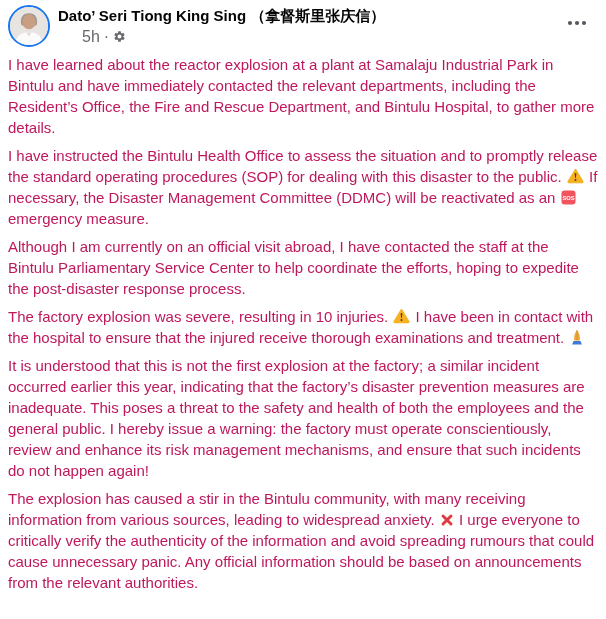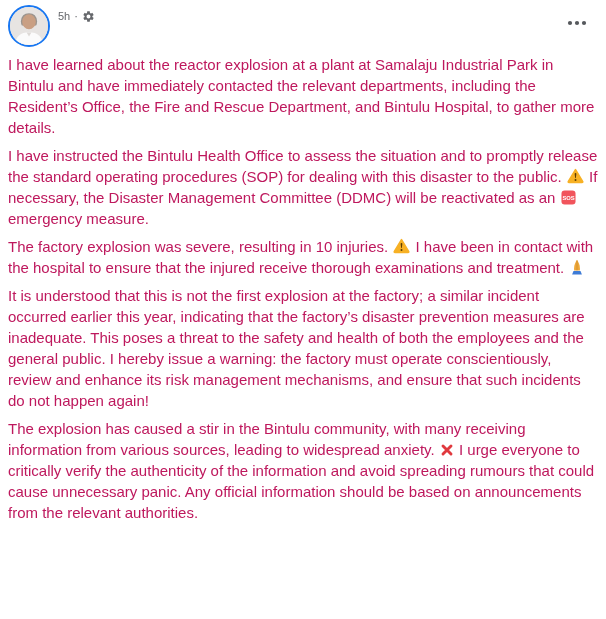--- a/index.html
+++ b/index.html
@@ -3,21 +3,21 @@
 <meta charset="utf-8">
 <style>
   html,body{margin:0;padding:0;width:606px;height:619px;background:#fff;overflow:hidden;}
   body{font-family:"Liberation Sans","DejaVu Sans",sans-serif;-webkit-font-smoothing:antialiased;}
   .post{padding:5px 8px 0 8px;}
   .post-header{display:flex;align-items:flex-start;margin-bottom:7px;}
   .avatar-ring{width:38px;height:38px;border-radius:50%;border:2px solid #1877f2;overflow:hidden;flex:0 0 auto;background:#e9e6e4;cursor:pointer;}
   .avatar-ring svg{display:block;}
   .header-text{margin-left:8px;flex:1;min-width:0;padding-top:1px;}
   .author{font-size:15px;font-weight:700;color:#050505;line-height:20px;cursor:pointer;white-space:nowrap;}
-  .meta{font-size:11px;color:#65676b;display:flex;align-items:center;line-height:17px;margin-top:2px;}
+  .meta{font-size:16px;color:#65676b;display:flex;align-items:center;line-height:17px;margin-top:2px;margin-left:24px;}
   .meta .sep{margin:0 4px;}
   .meta .gear{display:inline-flex;align-items:center;}
   .more-btn{background:none;border:none;padding:6px 4px;cursor:pointer;margin:4px 6px 0 0;border-radius:4px;}
   .post-text p{margin:0 0 7px 0;font-size:15px;line-height:21px;color:#be185d;letter-spacing:0;}
   .emoji{display:inline-block;vertical-align:-2px;line-height:1;margin:0 1px;}
   .emoji svg{display:inline-block;}
 </style>
 </head>
 <body>
 
@@ -28,20 +28,21 @@
       <svg width="38" height="38" viewBox="0 0 40 40">
         <rect width="40" height="40" fill="#e7e4e2"></rect>
         <path d="M11.5 15 Q12 6.5 20 6.5 Q28 6.5 28.5 15 Q28.5 18 27.5 19.5 L12.5 19.5 Q11.5 18 11.5 15Z" fill="#9a948e"></path>
         <ellipse cx="20" cy="15.5" rx="7.2" ry="7.8" fill="#c99f83"></ellipse>
         <path d="M5 40 Q6.5 26.5 20 26.5 Q33.5 26.5 35 40Z" fill="#fbfbfb"></path>
         <path d="M17.5 26.8 L20 31 L22.5 26.8 Z" fill="#dedad7"></path>
       </svg>
     </div>
 
     <div class="header-text">
+      <div class="author">Dato’ Seri Tiong King Sing （拿督斯里张庆信）</div>
       <div class="meta">
         <span>5h</span>
         <span class="sep">·</span>
         <span class="gear">
           <svg width="13" height="13" viewBox="0 0 24 24">
               <path fill="#65676b" d="M19.14 12.94c.04-.3.06-.61.06-.94 0-.32-.02-.64-.07-.94l2.03-1.58c.18-.14.23-.41.12-.61l-1.92-3.32c-.12-.22-.37-.29-.59-.22l-2.39.96c-.5-.38-1.03-.7-1.62-.94l-.36-2.54c-.04-.24-.24-.41-.48-.41h-3.84c-.24 0-.43.17-.47.41l-.36 2.54c-.59.24-1.13.57-1.62.94l-2.39-.96c-.22-.08-.47 0-.59.22L2.74 8.87c-.12.21-.08.47.12.61l2.03 1.58c-.05.3-.09.63-.09.94s.02.64.07.94l-2.03 1.58c-.18.14-.23.41-.12.61l1.92 3.32c.12.22.37.29.59.22l2.39-.96c.5.38 1.03.7 1.62.94l.36 2.54c.05.24.24.41.48.41h3.84c.24 0 .44-.17.47-.41l.36-2.54c.59-.24 1.13-.56 1.62-.94l2.39.96c.22.08.47 0 .59-.22l1.92-3.32c.12-.22.07-.47-.12-.61l-2.01-1.58zM12 15.6c-1.98 0-3.6-1.62-3.6-3.6s1.62-3.6 3.6-3.6 3.6 1.62 3.6 3.6-1.62 3.6-3.6 3.6z"></path>
             </svg>
         </span>
       </div>
     </div>
@@ -62,20 +63,21 @@
   <div class="post-text">
       <p>I have learned about the reactor explosion at a plant at Samalaju Industrial Park in Bintulu and have immediately contacted the relevant departments, including the Resident’s Office, the Fire and Rescue Department, and Bintulu Hospital, to gather more details.</p>
       <p>I have instructed the Bintulu Health Office to assess the situation and to promptly release the standard operating procedures (SOP) for dealing with this disaster to the public. <span class="emoji"><svg width="17" height="16" viewBox="0 0 17 16">
             <path d="M8.5 1.6 L15.6 13.4 Q16.2 14.4 15 14.4 L2 14.4 Q0.8 14.4 1.4 13.4 Z" fill="#F7B125" stroke="#F7B125" stroke-width="1.6" stroke-linejoin="round"></path>
             <path d="M8.5 5.1 Q9.45 5.1 9.33 6.1 L8.92 9.6 Q8.85 10.3 8.5 10.3 Q8.15 10.3 8.08 9.6 L7.67 6.1 Q7.55 5.1 8.5 5.1Z" fill="#5c3c00"></path>
             <circle cx="8.5" cy="12.1" r="1" fill="#5c3c00"></circle>
           </svg></span> If necessary, the Disaster Management Committee (DDMC) will be reactivated as an <span class="emoji"><svg width="15" height="15" viewBox="0 0 16 16">
             <rect x="0.5" y="0.5" width="15" height="15" rx="3.4" fill="#F1545C"></rect>
             <text x="8" y="10.7" text-anchor="middle" font-size="6.2" font-weight="bold" fill="#ffffff" font-family="Liberation Sans, sans-serif">SOS</text>
           </svg></span> emergency measure.</p>
+      <p>Although I am currently on an official visit abroad, I have contacted the staff at the Bintulu Parliamentary Service Center to help coordinate the efforts, hoping to expedite the post-disaster response process.</p>
       <p>The factory explosion was severe, resulting in 10 injuries. <span class="emoji"><svg width="17" height="16" viewBox="0 0 17 16">
             <path d="M8.5 1.6 L15.6 13.4 Q16.2 14.4 15 14.4 L2 14.4 Q0.8 14.4 1.4 13.4 Z" fill="#F7B125" stroke="#F7B125" stroke-width="1.6" stroke-linejoin="round"></path>
             <path d="M8.5 5.1 Q9.45 5.1 9.33 6.1 L8.92 9.6 Q8.85 10.3 8.5 10.3 Q8.15 10.3 8.08 9.6 L7.67 6.1 Q7.55 5.1 8.5 5.1Z" fill="#5c3c00"></path>
             <circle cx="8.5" cy="12.1" r="1" fill="#5c3c00"></circle>
           </svg></span> I have been in contact with the hospital to ensure that the injured receive thorough examinations and treatment. <span class="emoji"><svg width="16" height="16" viewBox="0 0 16 16">
             <path d="M8 0.8 C9.6 3.4 10.9 6 10.9 9.2 L10.9 11.4 L5.1 11.4 L5.1 9.2 C5.1 6 6.4 3.4 8 0.8 Z" fill="#EDA83A"></path>
             <path d="M8 1.4 L8 11.4" stroke="#cf8c2b" stroke-width="0.8"></path>
             <path d="M4.5 11.9 L11.5 11.9 L12.9 15.4 L3.1 15.4 Z" fill="#3E7BD6"></path>
           </svg></span></p>
       <p>It is understood that this is not the first explosion at the factory; a similar incident occurred earlier this year, indicating that the factory’s disaster prevention measures are inadequate. This poses a threat to the safety and health of both the employees and the general public. I hereby issue a warning: the factory must operate conscientiously, review and enhance its risk management mechanisms, and ensure that such incidents do not happen again!</p>

